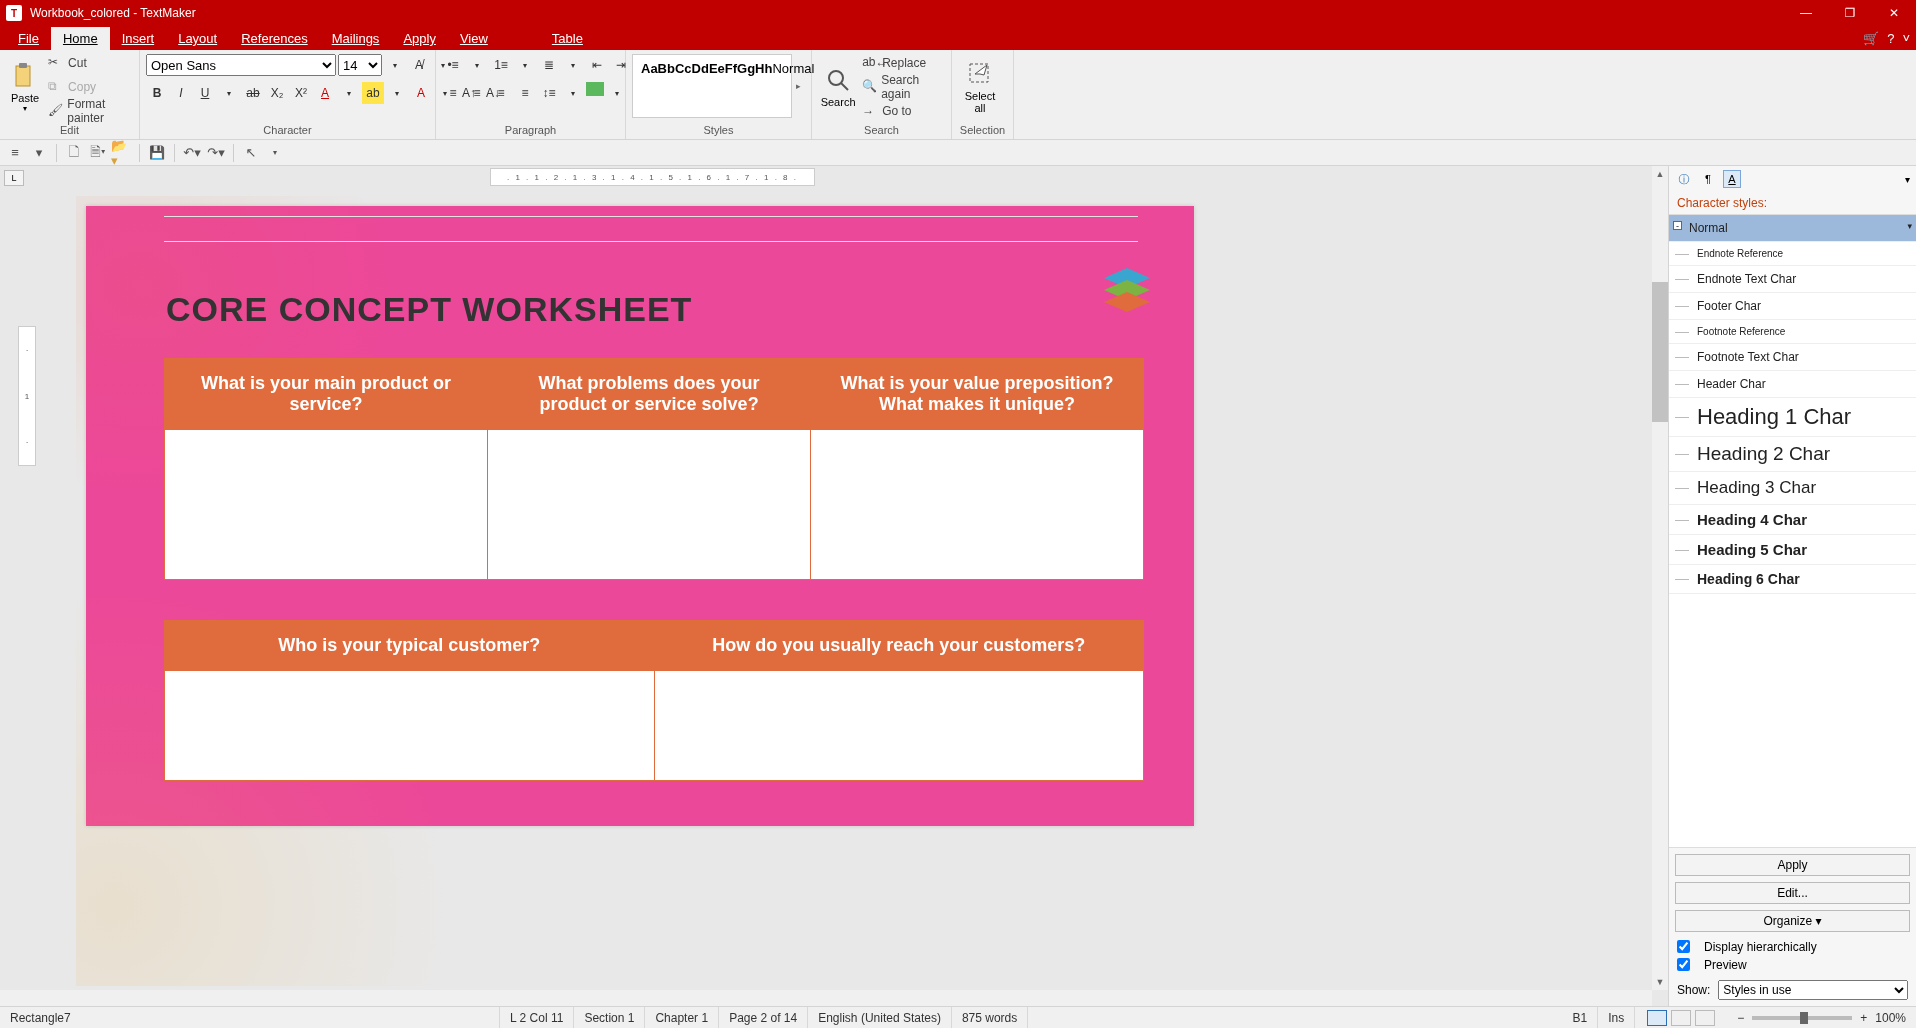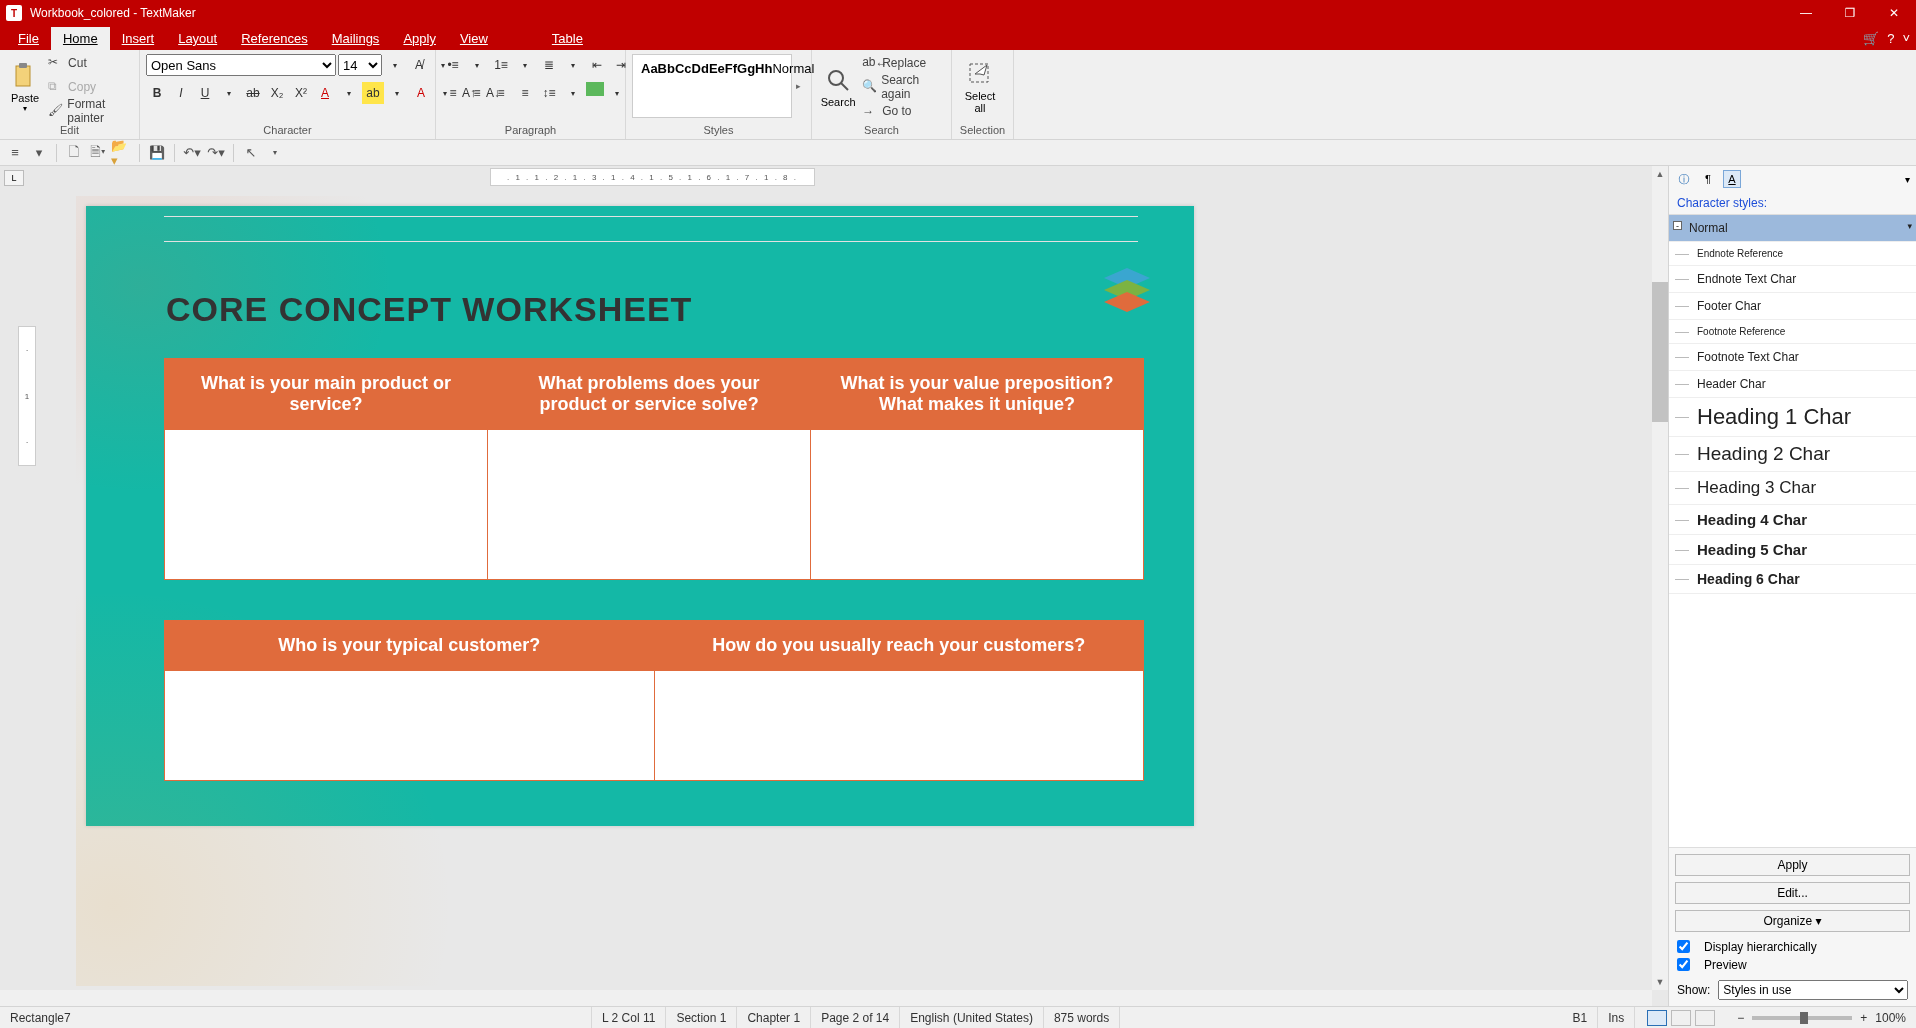--- a/index.html
+++ b/index.html
@@ -32,39 +32,39 @@
 .qat .sep { width:1px; height:18px; background:#ccc; margin:0 4px; }
 .workspace { flex: 1; display: flex; overflow: hidden; }
 .docarea { flex: 1; position: relative; background: #e8e8e8; overflow: hidden; }
 .tabstrip-left { position:absolute; left:4px; top:4px; width:20px; height:16px; background:#f4f4f4; border:1px solid #bbb; font-size:9px; display:flex; align-items:center; justify-content:center; }
 .ruler-h { position: absolute; top: 2px; left: 490px; height: 18px; background: #fff; border:1px solid #ccc; font-size: 8px; color:#555; display:flex; align-items:center; padding: 0 16px; letter-spacing: 2px; }
 .ruler-v { position: absolute; left: 18px; top: 160px; width: 18px; height: 140px; background:#fff; border:1px solid #ccc; font-size:8px; display:flex; flex-direction:column; align-items:center; justify-content:space-around; color:#555; }
 .scroll-v { position:absolute; right:0; top:0; bottom:16px; width:16px; background:#f0f0f0; display:flex; flex-direction:column; }
 .scroll-v .arrow { height:16px; display:flex; align-items:center; justify-content:center; font-size:9px; color:#666; cursor:pointer; }
 .scroll-v .thumb { background:#c2c2c2; flex:0 0 140px; margin-top:100px; }
 .scroll-h { position:absolute; left:0; right:16px; bottom:0; height:16px; background:#f0f0f0; }
-.page { position: absolute; left: 86px; top: 40px; width: 1108px; background: #14b8a6; box-shadow: 0 0 4px rgba(0,0,0,.15); padding-top: 0; }
+.page { position: absolute; left: 86px; top: 40px; width: 1108px; background: #ec4899; box-shadow: 0 0 4px rgba(0,0,0,.15); padding-top: 0; }
 .page .bg-shape { position:absolute; left:-10px; top:-10px; width:320px; height:300px; background: radial-gradient(ellipse at 20% 30%, rgba(232,110,60,.12), transparent 70%); pointer-events:none; }
 .page .bg-shape2 { position:absolute; left:-10px; top:380px; width:380px; height:400px; background: radial-gradient(ellipse at 10% 80%, rgba(232,170,60,.15), transparent 70%); pointer-events:none; }
 .page .logo { position:absolute; right:40px; top:60px; }
 .page .hr-thin { position:absolute; left:78px; top:10px; right:56px; height:26px; border:1px solid #e2e2e2; border-left:none; border-right:none; }
 .page h1 { position:absolute; left:80px; top:84px; font-size: 34px; font-weight: 800; color: #333; letter-spacing: 1px; }
 .tbl { position:absolute; left:78px; top:152px; width:980px; border-collapse: collapse; }
 .tbl td { border:1px solid #e06b3c; }
 .tbl .hdr td { background:#e06b3c; color:#fff; font-weight:700; font-size:18px; text-align:center; padding:14px 18px; }
 .tbl .body td { height:150px; background:#fff; }
 .tbl2 { position:absolute; left:78px; top:414px; width:980px; border-collapse: collapse; }
 .tbl2 td { border:1px solid #e06b3c; }
 .tbl2 .hdr td { background:#e06b3c; color:#fff; font-weight:700; font-size:18px; text-align:center; padding:14px 18px; }
 .tbl2 .body td { height:110px; background:#fff; }
 .sidepanel { width: 248px; background: #f6f6f6; border-left: 1px solid #d4d4d4; display:flex; flex-direction:column; font-size:12px; }
 .sidepanel .sp-top { display:flex; align-items:center; gap:6px; padding:4px 6px; }
 .sidepanel .sp-top .tabico { width:18px; height:18px; display:flex; align-items:center; justify-content:center; border:1px solid transparent; cursor:pointer; font-size:11px; }
 .sidepanel .sp-top .tabico.active { border:1px solid #7aa7d8; background:#dce9f7; }
-.sidepanel .sp-label { padding:4px 8px; color:#1d4ed8; }
+.sidepanel .sp-label { padding:4px 8px; color:#c2410c; }
 .style-list { flex:1; overflow:auto; border-top:1px solid #ddd; border-bottom:1px solid #ddd; background:#fff; }
 .style-item { padding:6px 10px 6px 28px; border-bottom:1px solid #eee; cursor:pointer; position:relative; color:#222; }
 .style-item.sel { background:#9cb9dc; }
 .style-item .tree { position:absolute; left:6px; top:50%; width:14px; border-top:1px solid #bbb; }
 .sp-buttons { display:flex; gap:6px; padding:6px;flex-direction:column; }
 .sp-buttons button { font-size:12px; padding:3px 10px; background:#f3f3f3; border:1px solid #bbb; cursor:pointer; }
 .sp-check { padding:2px 8px; display:flex; align-items:flex-start; gap:14px; }
 .sp-show { padding:6px 8px; display:flex; align-items:center; gap:8px; }
 .sp-show select { flex:1; font-size:12px; height:20px; }
 .statusbar { height: 22px; background: #f0f0f0; border-top: 1px solid #d4d4d4; display: flex; align-items: center; font-size: 12px; color: #333; }
@@ -384,21 +384,21 @@
         <span>Preview</span>
       </label>
     <div class="sp-show">
       <span>Show:</span>
       <select><option>Styles in use</option></select>
     </div>
   </div>
 </div>
 
 <div class="statusbar">
-  <div class="cell" style="width:592px">Rectangle7</div>
+  <div class="cell" style="width:500px">Rectangle7</div>
   <div class="cell">L 2 Col 11</div>
   <div class="cell">Section 1</div>
   <div class="cell">Chapter 1</div>
   <div class="cell">Page 2 of 14</div>
   <div class="cell">English (United States)</div>
   <div class="cell">875 words</div>
   <div class="spacer"></div>
   <div class="cell">B1</div>
   <div class="cell">Ins</div>
   <div class="cell" style="border-right:none">

